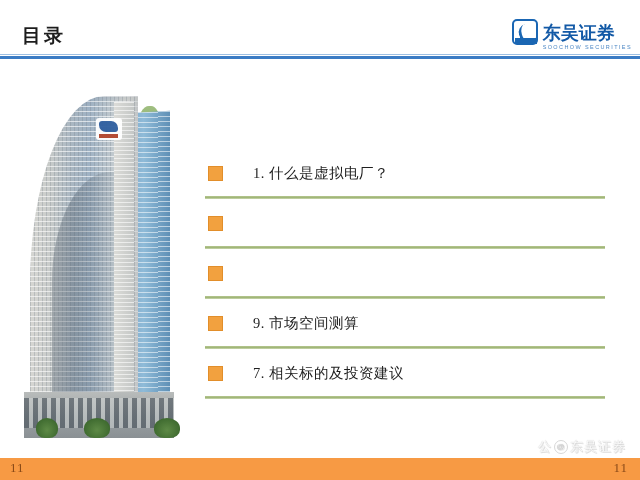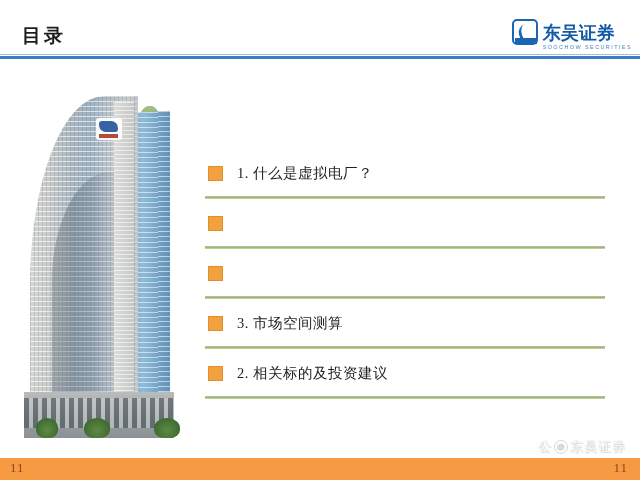--- a/index.html
+++ b/index.html
@@ -269,20 +269,21 @@
   }
   .toc-item {
     position: relative;
     height: 50px;
   }
   .toc-row {
     display: flex;
     align-items: center;
     height: 36px;
     padding-left: 3px;
+    gap: 16px;
   }
   .bullet {
     width: 15px;
     height: 15px;
     background: #f2a13f;
     flex: none;
     margin-right: 14px;
     box-shadow: inset 0 0 0 1px rgba(224,140,40,.9);
   }
   .toc-label {
@@ -406,29 +407,29 @@
     <div class="toc-item">
       <div class="toc-row">
         <span class="bullet"></span>
       </div>
       <div class="toc-divider"></div>
     </div>
 
     <div class="toc-item">
       <div class="toc-row">
         <span class="bullet"></span>
-        <span class="toc-label">3. 市场空间测算</span>
+        <span class="toc-label">9. 市场空间测算</span>
       </div>
       <div class="toc-divider"></div>
     </div>
 
     <div class="toc-item">
       <div class="toc-row">
         <span class="bullet"></span>
-        <span class="toc-label">2. 相关标的及投资建议</span>
+        <span class="toc-label">7. 相关标的及投资建议</span>
       </div>
       <div class="toc-divider"></div>
     </div>
 
   </div>
 
   <div class="watermark">
     <span>公</span>
     <span class="wm-badge">@</span>
     <span>东吴证券</span>

